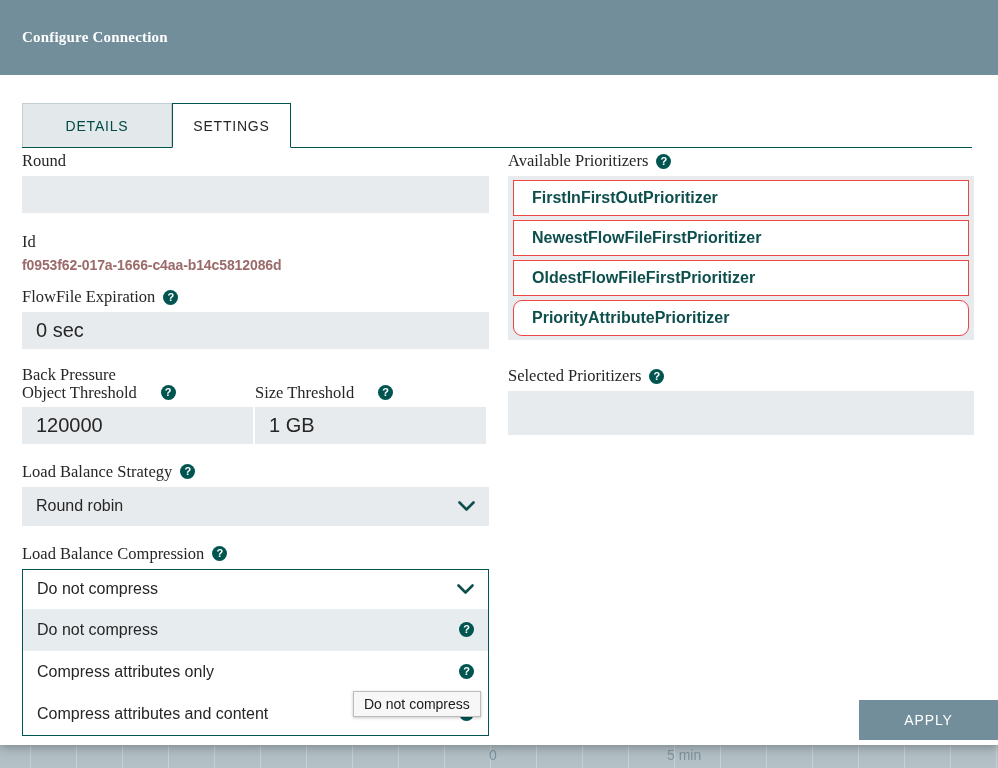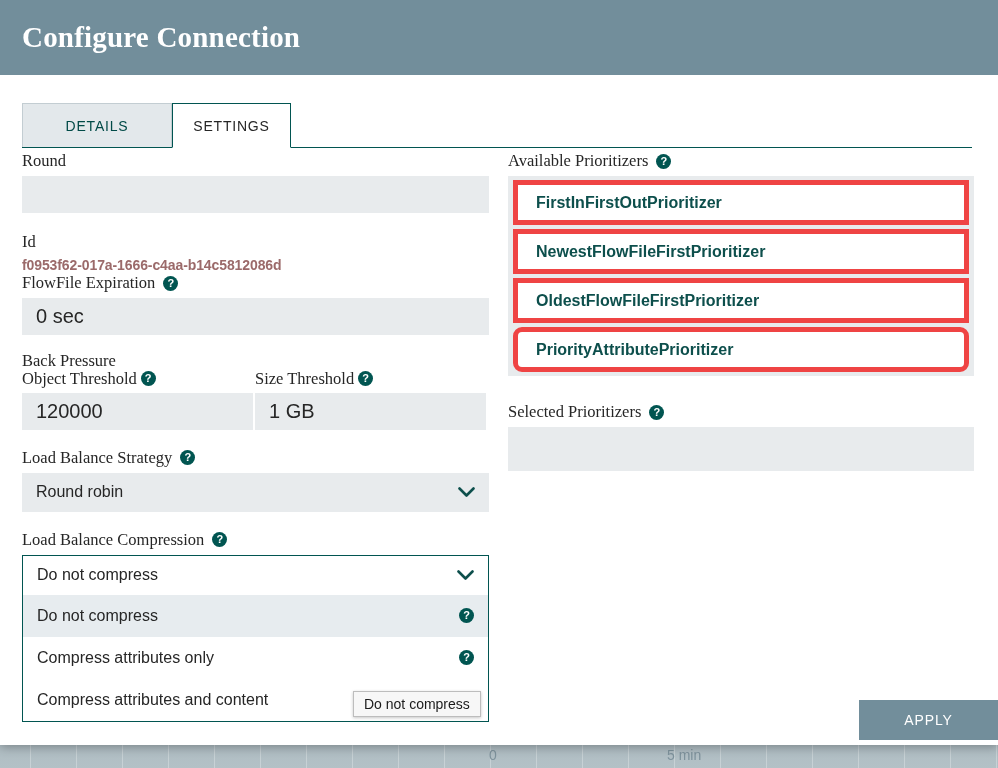--- a/index.html
+++ b/index.html
@@ -47,21 +47,21 @@
     position: absolute; left: 0; top: 0; width: 998px; height: 745px;
     background: #ffffff;
     box-shadow: 0 2px 10px rgba(0,0,0,0.3);
   }
   .modal-header {
     height: 75px; background: #728e9b;
     display: flex; align-items: center;
     padding-left: 22px; box-sizing: border-box;
   }
   .modal-title {
-    color: #ffffff; font-size: 29px; font-weight: bold;
+    color: #ffffff; font-size: 15px; font-weight: bold;
     font-family: "Liberation Serif", serif;
     letter-spacing: 0.2px;
   }
 
   
   .tabs {
     position: relative; height: 48px; margin-top: 28px; padding-left: 22px;
   }
   .tab {
     position: absolute; top: 0; height: 45px;
@@ -97,21 +97,21 @@
   .col-right { position: absolute; left: 508px; top: 0; width: 466px; }
 
   .field-label {
     font-family: "Liberation Serif", serif;
     font-size: 16.5px; color: #262626;
     display: flex; align-items: center; gap: 8px;
     margin-bottom: 5px;
     white-space: nowrap;
   }
   .field-label.two-line { line-height: 1.08; display: block; }
-  .field-label.two-line .hrow { display: flex; align-items: center; gap: 4px; }
+  .field-label.two-line .hrow { display: flex; align-items: center; gap: 24px; }
 
   .help {
     display: inline-block; width: 15px; height: 15px; border-radius: 50%;
     background: #015551; color: #ffffff;
     font-size: 11px; font-weight: bold; line-height: 15px;
     text-align: center; font-family: "Liberation Sans", sans-serif;
     cursor: pointer; flex: none;
   }
 
   .input {
@@ -153,22 +153,22 @@
     padding: 0 14px; box-sizing: border-box;
     font-size: 16px; color: #262626; cursor: pointer;
   }
   .combo-opt.sel { background: #e7ecef; }
 
   
   .plist {
     background: #e8ebed; padding: 4px 5px; box-sizing: border-box;
   }
   .pitem {
-    background: #ffffff; border: 5px solid #ef4444;
-    height: 45px; margin-bottom: 4px;
+    background: #ffffff; border: 1px solid #ef4444;
+    height: 36px; margin-bottom: 4px;
     display: flex; align-items: center; padding-left: 18px;
     box-sizing: border-box;
     font-size: 16px; color: #0d4f4c; font-weight: bold;
     cursor: grab;
   }
   .pitem:last-child { margin-bottom: 0; border-radius: 9px; }
   .pempty { background: #e8ebed; height: 44px; }
 
   
   .tooltip {
@@ -255,21 +255,21 @@
         </div>
         <div class="input" style="height:37px;">
           <span></span>
         </div>
 
         <div class="field-label" style="margin-top:19px;">
           <span>Id</span>
         </div>
         <div class="id-value">f0953f62-017a-1666-c4aa-b14c5812086d</div>
 
-        <div class="field-label" style="">
+        <div class="field-label" style="margin-top:14px;">
           <span>FlowFile Expiration</span>
           <span class="help">?</span>
         </div>
         <div class="input">
           <span>0 sec</span>
         </div>
 
         <div style="margin-top:17px; display:flex; gap:0;">
           <div style="width:233px;">
             <div class="field-label two-line">

